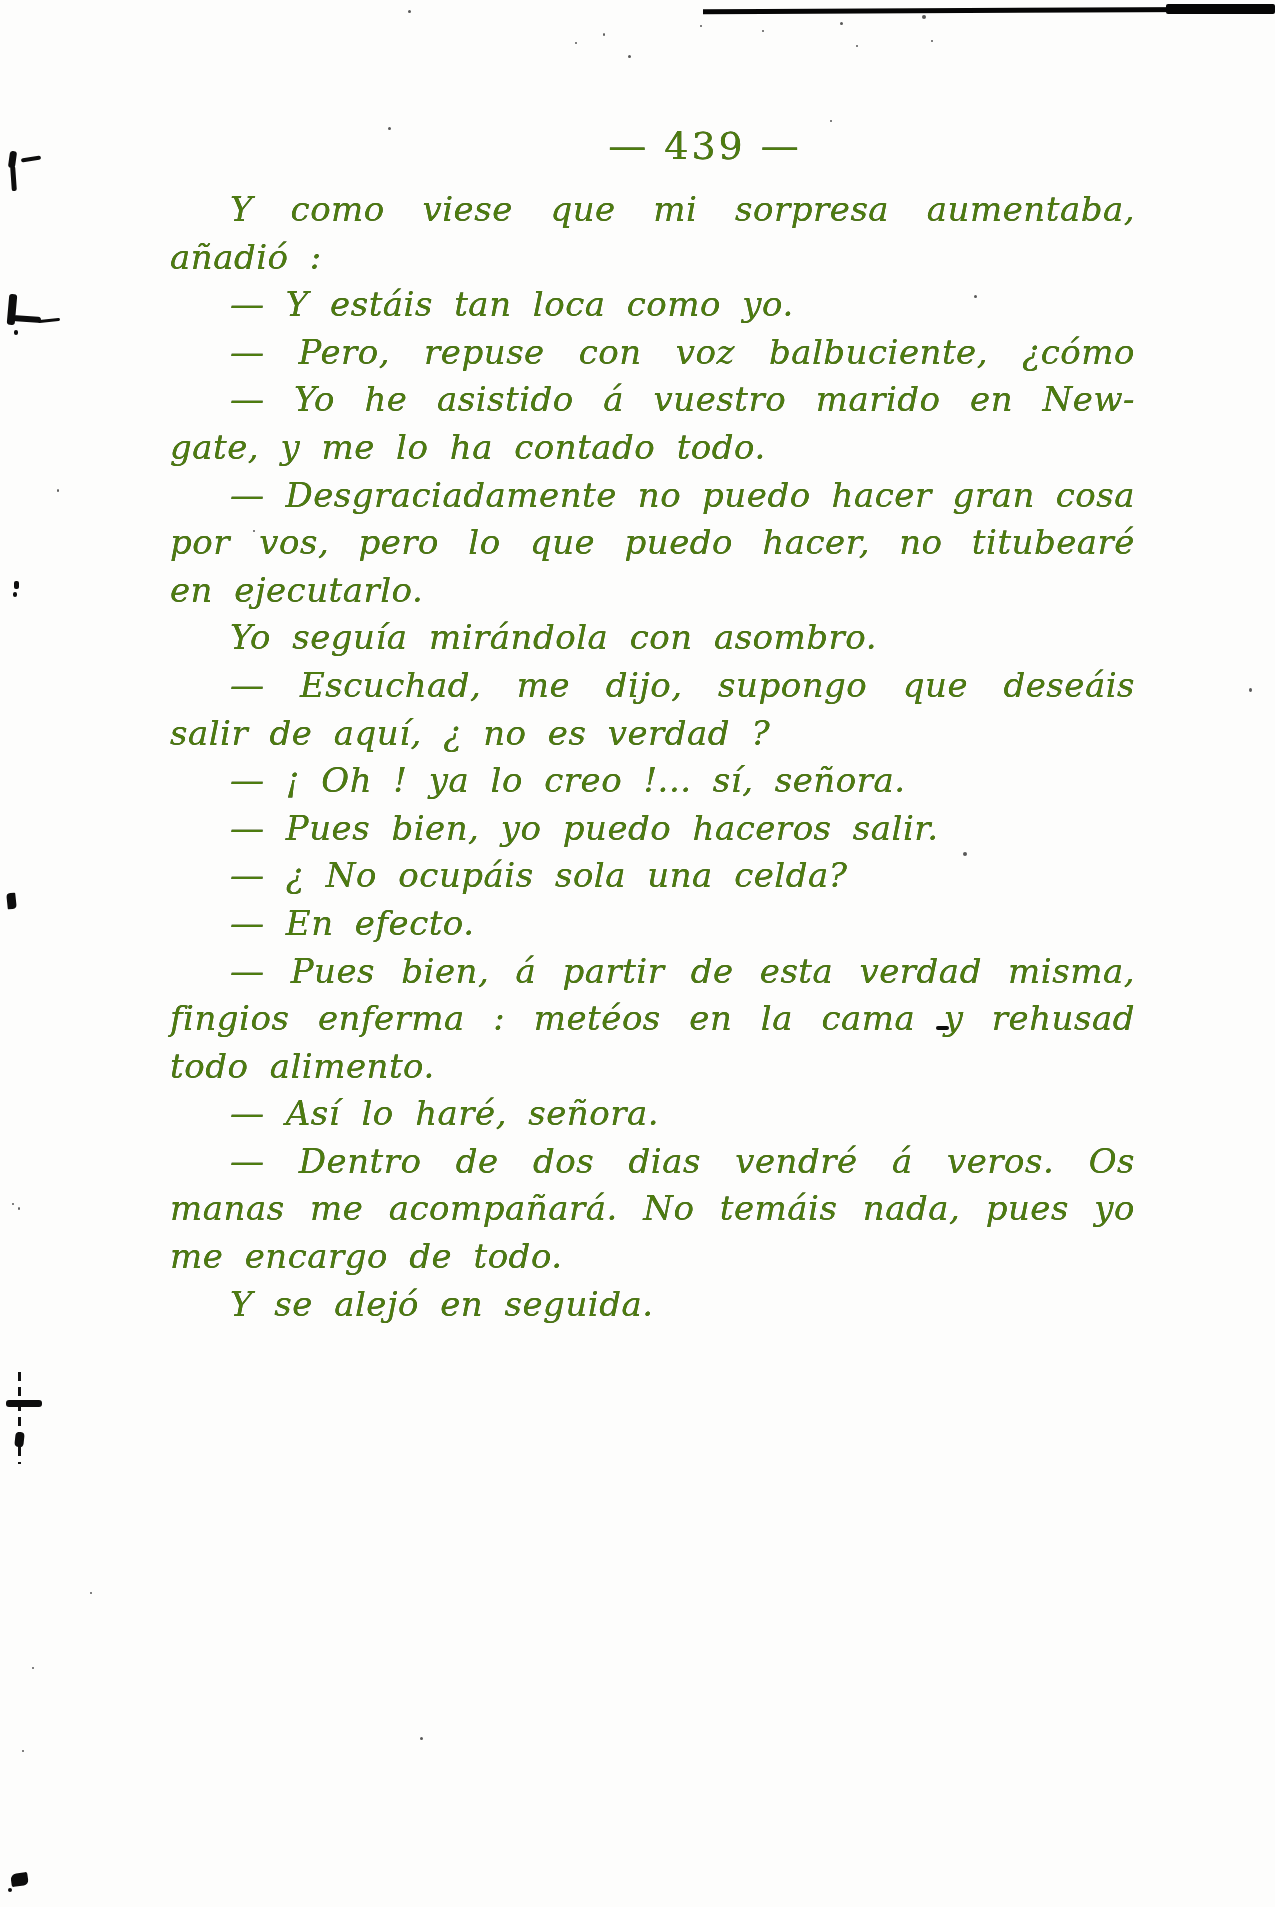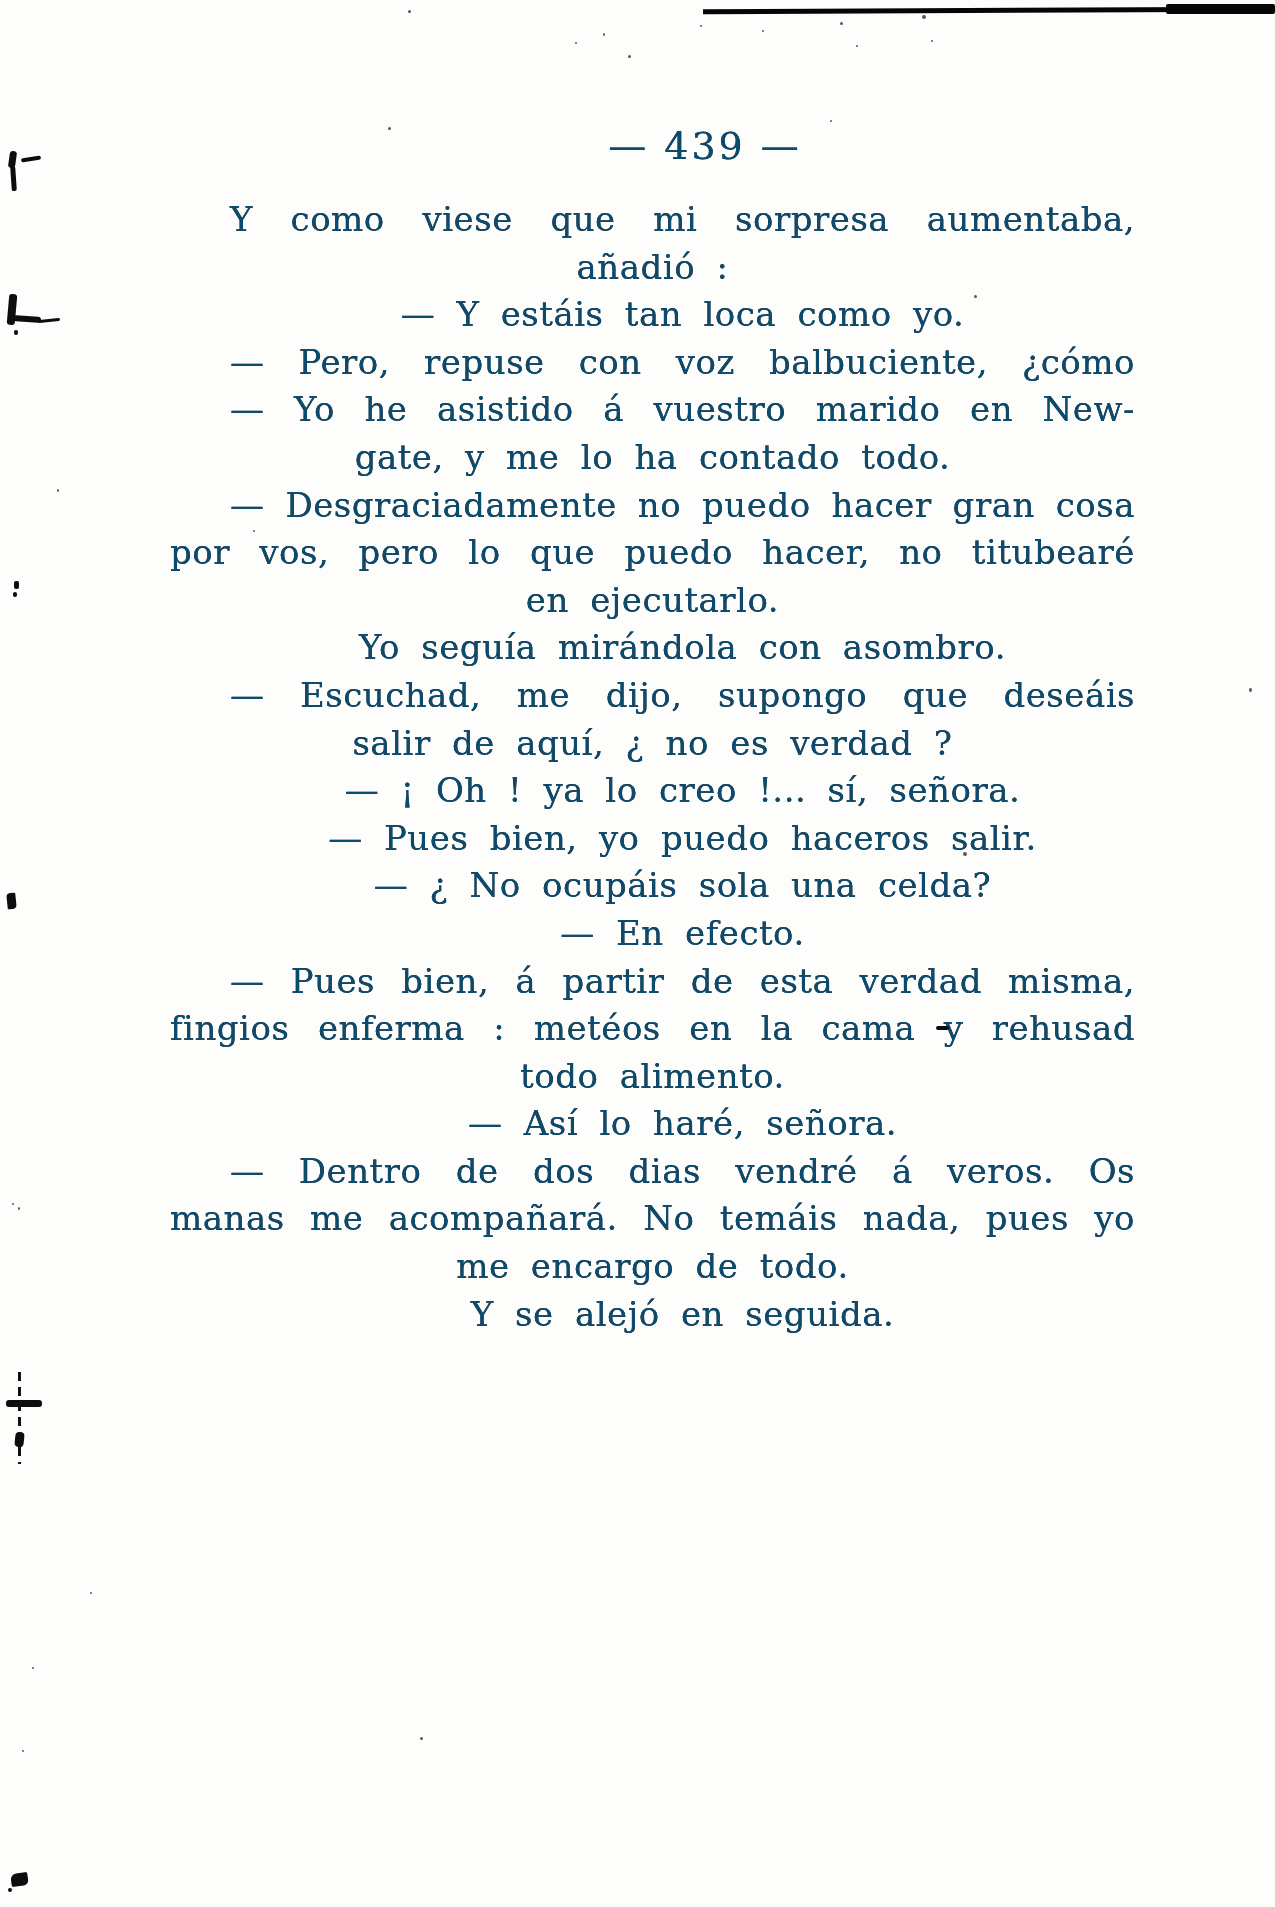--- a/index.html
+++ b/index.html
@@ -2,46 +2,45 @@
 <html><head>
 <meta charset="utf-8">
 <style>
   html,body { margin:0; padding:0; background:#e8e8e8; }
   .page {
     position:relative;
     width:1275px; height:1907px;
     background:#fefefdff;
     background-color:#fdfdfc;
     font-family:"DejaVu Serif","Liberation Serif",serif;
-    color:#0c4a6e;
+    color:#4d7c0f;
     overflow:hidden;
   }
   .page-number {
     position:absolute;
     top:124px; left:0; width:1410px;
     text-align:center;
     font-size:38px;
     letter-spacing:3px;
     white-space:nowrap;
     text-shadow:0 0 0.6px rgba(10,10,10,.8);
   }
   .text-body {
     position:absolute;
-    left:170px; top:196px; width:965px;
+    left:170px; top:186px; width:965px;font-style:italic;
   }
   .line {
     height:47.6px;
     line-height:47.6px;
     font-size:34px;
     letter-spacing:0.5px;
     word-spacing:10px;
     white-space:nowrap;
     overflow:visible;
     text-shadow:0 0 0.6px rgba(10,10,10,.85);
-    text-align:center;
   }
   .line.just {
     white-space:normal;
     text-align:justify;
     text-align-last:justify;
     word-spacing:4px;
   }
   .line.indent { padding-left:60px; }
 
   .ink { position:absolute; background:#0d0d0d; }

